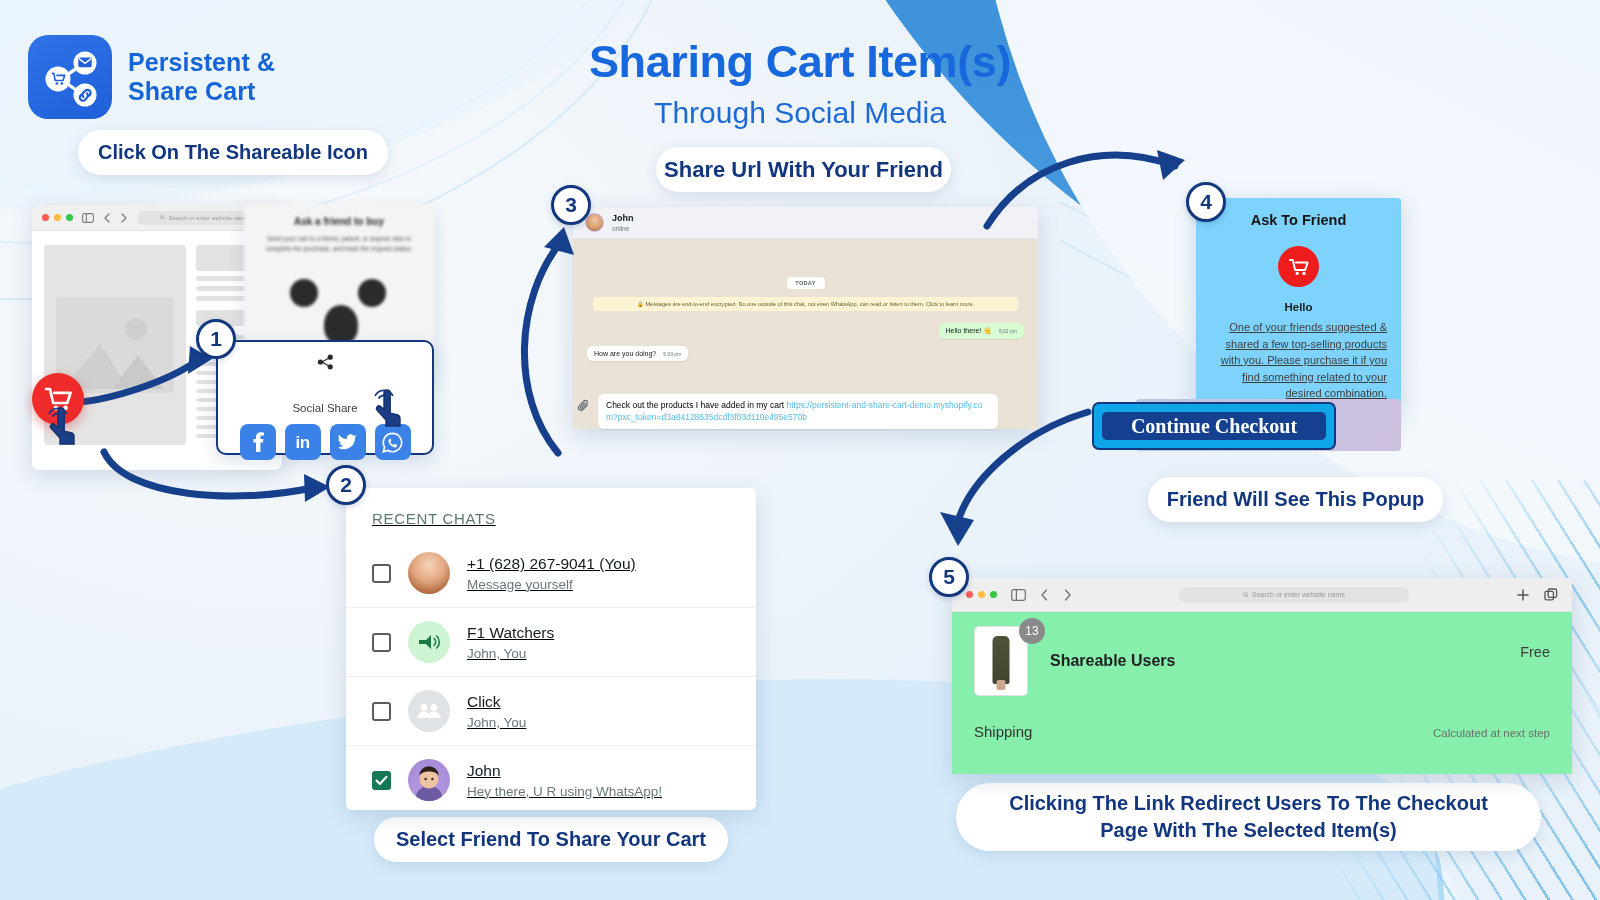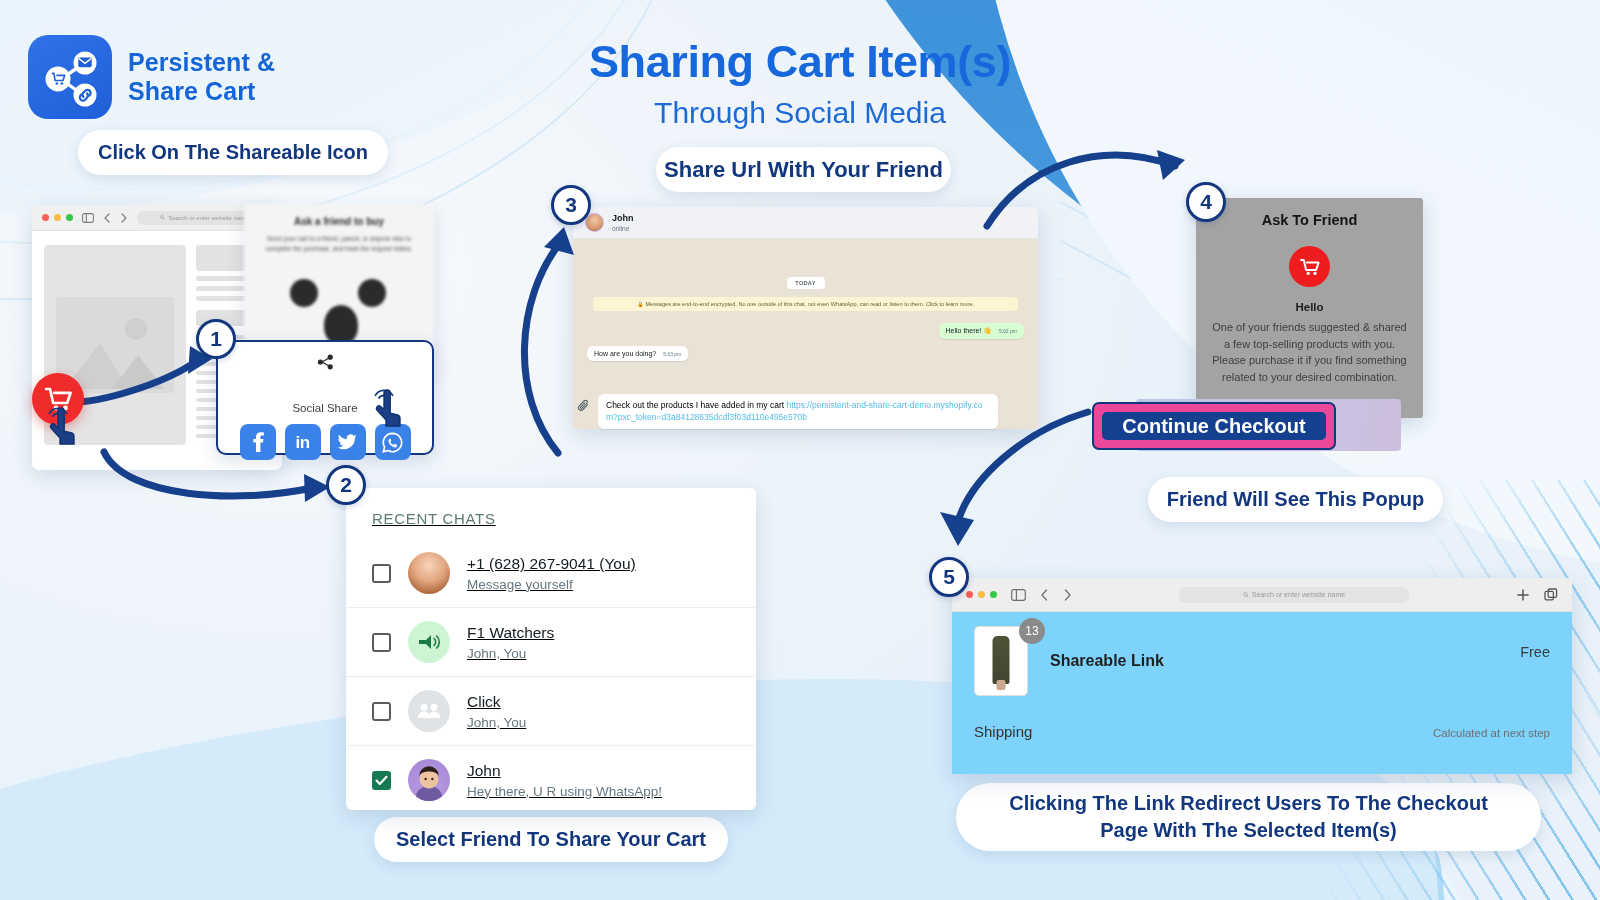--- a/index.html
+++ b/index.html
@@ -264,55 +264,55 @@
   .chat-av { width:42px; height:42px; border-radius:50%; flex:none; position:relative; overflow:hidden; }
   .chat-av.photo { background: radial-gradient(circle at 50% 32%, #f7d4bb 0%, #e2a67f 45%, #b06a3f 78%, #8e5b51 100%); }
   .chat-av.green { background:#cdf5d3; display:flex; align-items:center; justify-content:center; }
   .chat-av.grey { background:#dfe3e6; display:flex; align-items:center; justify-content:center; }
   .chat-av.purple { background: radial-gradient(circle at 50% 70%, #b79be0 0%, #a487d6 100%); }
   .chat-name { font-size:15.5px; color:#111b21; line-height:1.3; }
   .chat-sub { font-size:13.5px; color:#667781; margin-top:2px; }
 
   
   #popup-friend {
-    left:1196px; top:190px; width:227px; height:220px;
-    background:#a3a3a3; border-radius:3px; box-shadow:0 6px 22px rgba(30,60,110,.18);
+    left:1196px; top:190px; width:205px; height:220px;
+    background:#7dd3fc; border-radius:3px; box-shadow:0 6px 22px rgba(30,60,110,.18);
     z-index:20;
   }
   .pf-title { text-align:center; font-size:14.5px; font-weight:700; color:#141414; padding-top:14px; }
   .pf-cart {
     width:41px; height:41px; border-radius:50%; background:#ee1c1c;
     margin:18px auto 0; display:flex; align-items:center; justify-content:center;
   }
   .pf-hello { text-align:center; font-size:11.5px; font-weight:700; color:#1c1c1c; margin-top:14px; }
-  .pf-desc { text-align:center; font-size:11px; color:#3e3e3e; line-height:1.5; padding:6px 14px 0; }
+  .pf-desc { text-align:right; font-size:11px; color:#3e3e3e; line-height:1.5; padding:6px 14px 0;text-decoration:underline; }
   #cc-band {
     position:absolute; left:1136px; top:399px; width:265px; height:52px;
     background: linear-gradient(100deg,#b9c8e8 0%, #c8c2e2 55%, #cdbfde 100%);
     border-radius:4px; z-index:21;
   }
   #btn-continue {
     position:absolute; left:1092px; top:402px; width:244px; height:48px;
-    background:#ec4899; border:2.5px solid #13377e; border-radius:7px; z-index:23;
-    display:flex; align-items:center; justify-content:center; padding:8px;
+    background:#0ea5e9; border:2.5px solid #13377e; border-radius:7px; z-index:23;
+    display:flex; align-items:center; justify-content:center; padding:8px;font-family:Liberation Serif, serif;
   }
   #btn-continue .inner {
     width:100%; height:100%; background:#14408f; border-radius:5px;
     display:flex; align-items:center; justify-content:center;
     color:#fff; font-size:20px; font-weight:700;
   }
 
   
   #win-checkout {
     left:952px; top:570px; width:620px; height:196px;
     border-radius:5px 5px 0 0; overflow:hidden;
   }
   #win-checkout .chrome { height:34px; background:#eeeeee; padding:0 14px; gap:14px; }
   #win-checkout .urlbar { height:16px; max-width:230px; font-size:7px; }
-  .chk-body { background:#7dd3fc; height:162px; padding:14px 22px 0 22px; position:relative; }
+  .chk-body { background:#86efac; height:162px; padding:14px 22px 0 22px; position:relative; }
   .chk-item { display:flex; align-items:center; gap:22px; }
   .chk-thumb {
     width:54px; height:70px; border-radius:5px; border:1px solid #e0e0e0; background:#fff;
     position:relative; overflow:hidden; flex:none;
   }
   .chk-thumb .dress {
     position:absolute; left:50%; top:9px; transform:translateX(-50%);
     width:17px; height:48px; background:linear-gradient(180deg,#4e5338 0%,#3f4530 100%);
     border-radius:5px 5px 2px 2px;
   }
@@ -706,21 +706,21 @@
     </div>
     <div class="chk-body">
       <div class="chk-item">
         <div style="position:relative">
           <div class="chk-thumb">
             <div class="dress"></div>
               <div class="legs"></div>
           </div>
           <div class="chk-badge">13</div>
         </div>
-        <div class="chk-name">Shareable Link</div>
+        <div class="chk-name">Shareable Users</div>
       </div>
       <div class="chk-free">Free</div>
       <div class="chk-lines">
         <div class="chk-line muted">
           <span class="lbl">Shipping</span>
           <span class="val">Calculated at next step</span>
         </div>
         <div class="chk-line total">
           
           

